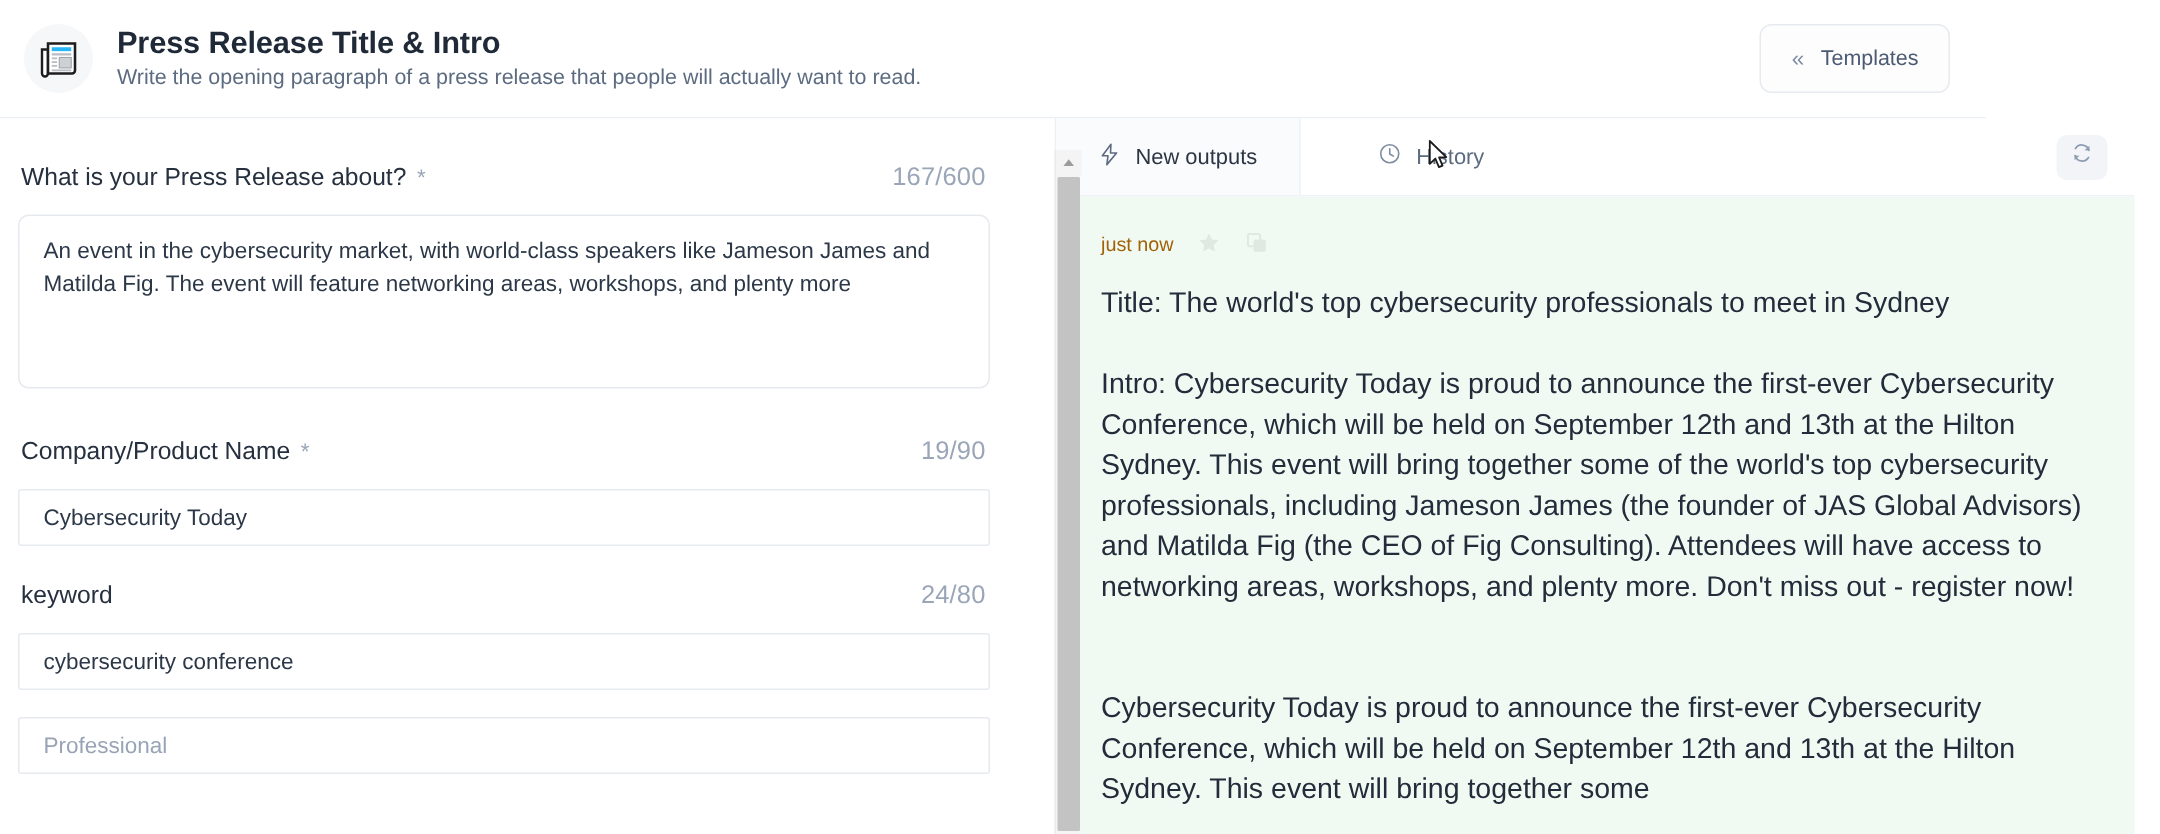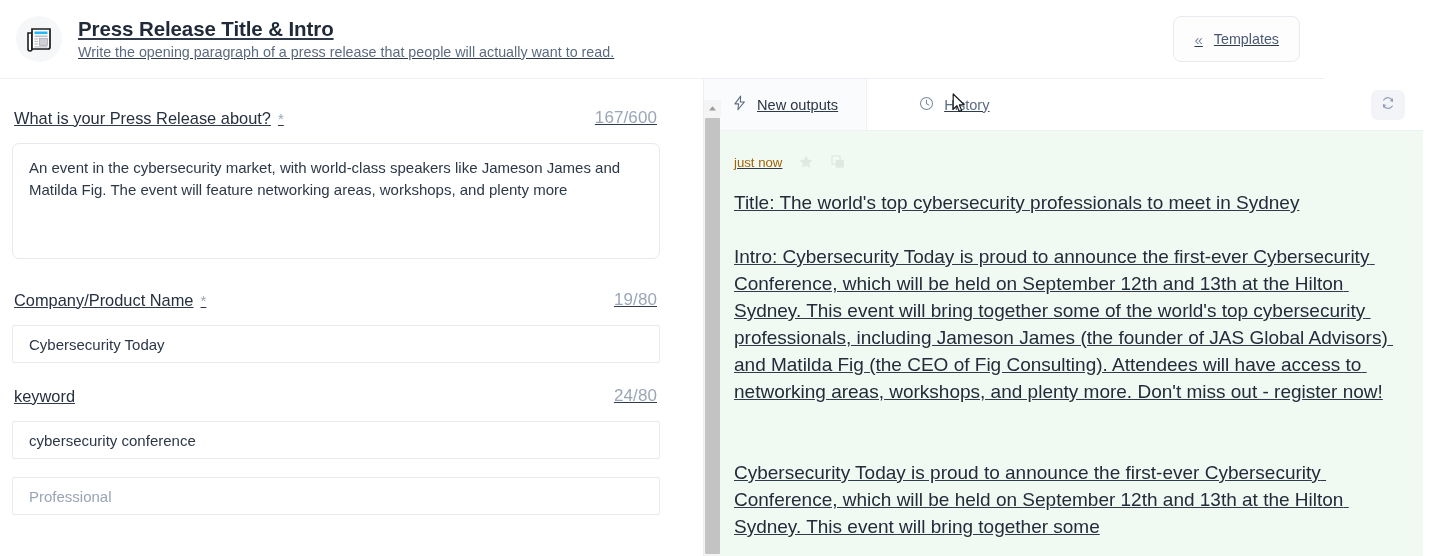--- a/index.html
+++ b/index.html
@@ -215,21 +215,21 @@
     word-wrap: break-word;
   }
 
   
   .cursor-arrow {
     position: absolute;
     left: 952px; top: 93px;
     z-index: 50;
     pointer-events: none;
   }
-  .root { position: relative; width: 1324px; height: 556px; text-decoration: underline; }
+  .root { position: relative; width: 1324px; height: 556px; }
 </style>
 </head>
 <body>
 
 <div class="root">
 
   <div class="header">
     <div class="tpl-icon-wrap">
       <svg width="28" height="28" viewBox="0 0 28 28">
         <path d="M3 8 h4 v16 a2 2 0 0 1 -4 0 z" fill="#ffffff" stroke="#1d1d1f" stroke-width="1.6"></path>
@@ -268,21 +268,21 @@
         <textarea class="txtarea" placeholder="" style="">An event in the cybersecurity market, with world-class speakers like Jameson James and Matilda Fig. The event will feature networking areas, workshops, and plenty more</textarea>
       </div>
 
       <div class="gap-a"></div>
 
       <div class="field">
         <div class="field-head">
           <span class="field-label">Company/Product Name</span>
           <span class="req-star">*</span>
           <span class="spacer"></span>
-          <span class="counter">19/80</span>
+          <span class="counter">19/90</span>
         </div>
         <input class="txtinput" type="text" value="Cybersecurity Today" style="">
       </div>
 
       <div class="gap-b"></div>
 
       <div class="field">
         <div class="field-head">
           <span class="field-label">keyword</span>
           <span class="spacer"></span>

